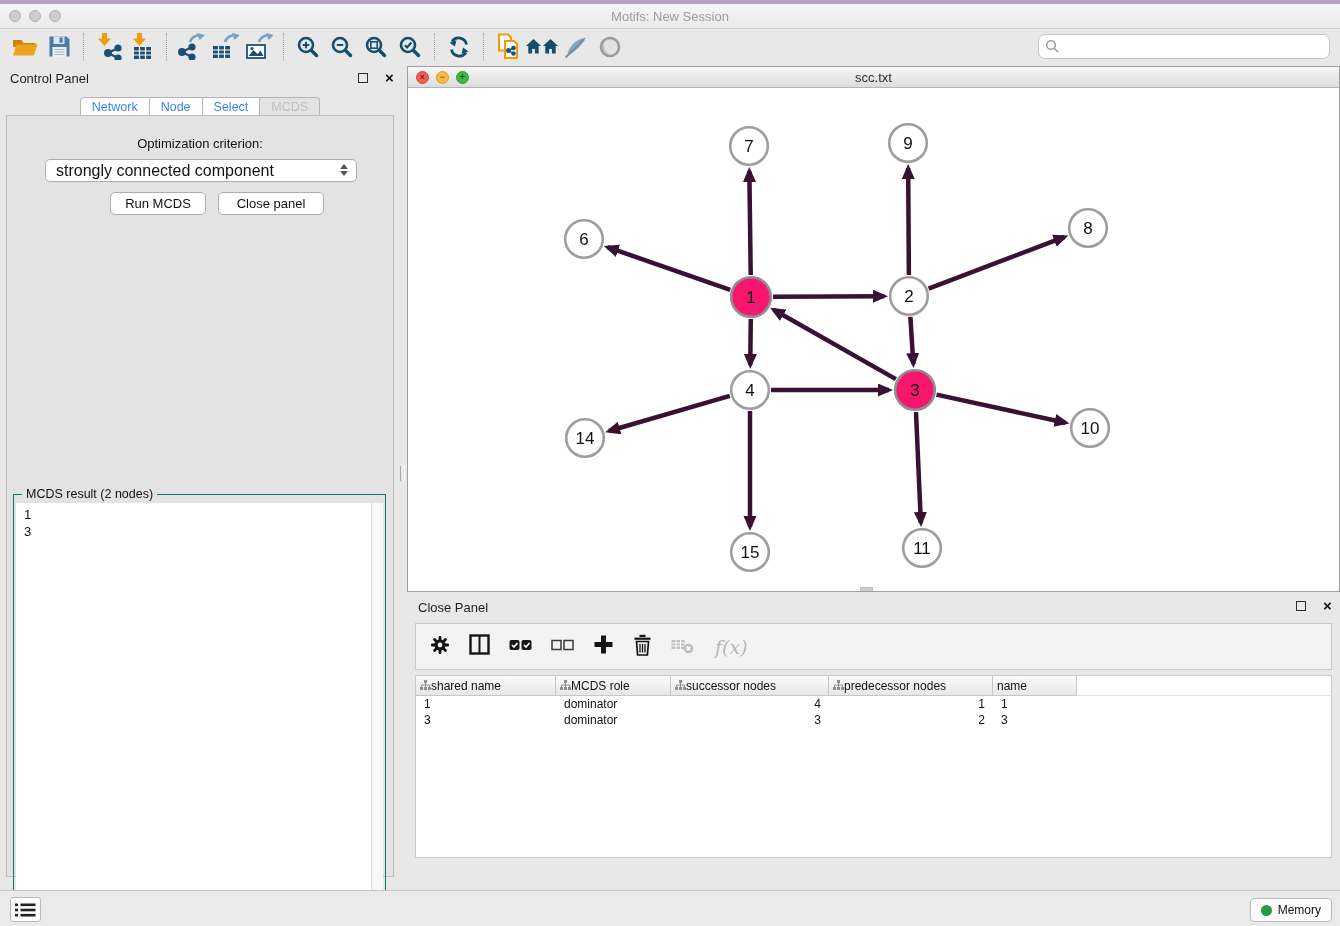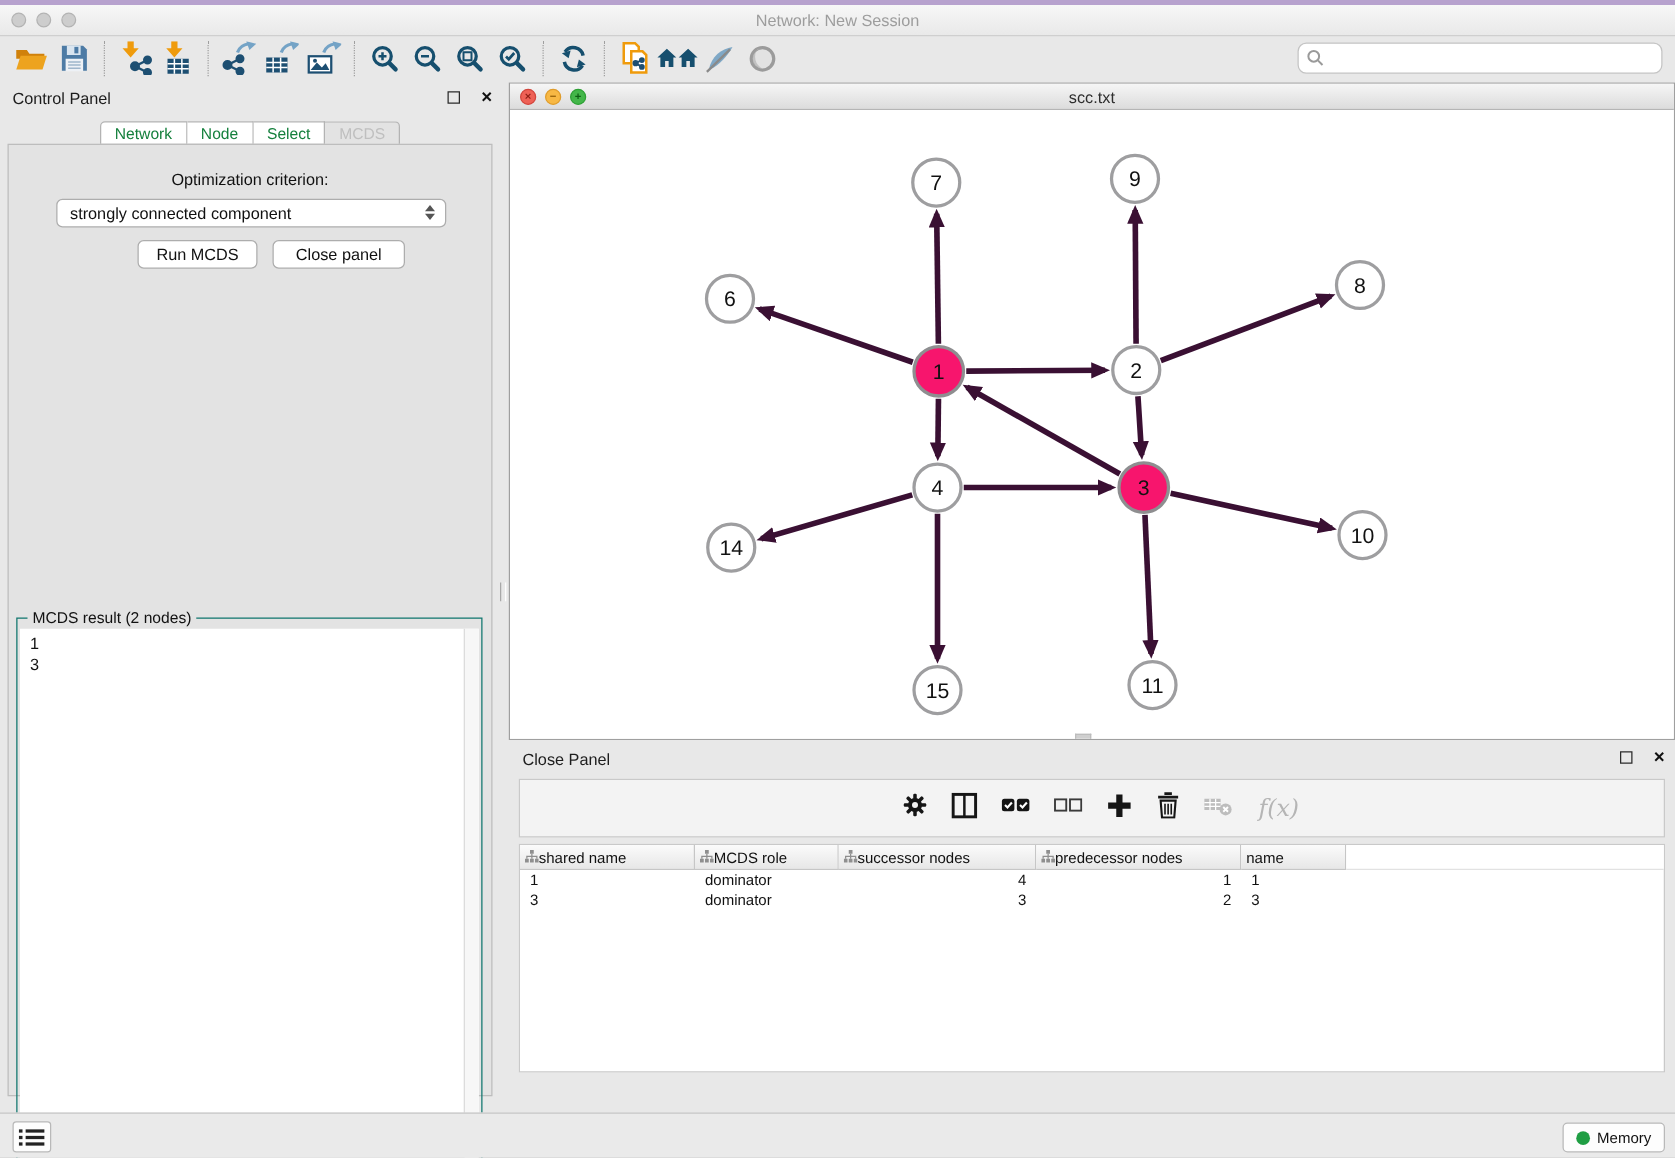--- a/index.html
+++ b/index.html
@@ -34,33 +34,33 @@
 
   
   .cp-title{left:10px;top:71px;font-size:13px;color:#1d1d1d;}
   .panel-ctl{display:flex;gap:17px;align-items:center;}
   .float-icon{width:10px;height:10px;border:1.6px solid #2b2b2b;display:inline-block;}
   .close-icon{font-size:15px;font-weight:800;color:#111;line-height:10px;}
   .cp-controls{left:358px;top:73px;}
   .tp-controls{left:1296px;top:601px;}
 
   .cp-tabs{left:6px;top:97px;width:388px;display:flex;justify-content:center;}
-  .tab{height:19px;line-height:18px;padding:0 11px;font-size:12.5px;color:#15803d;
+  .tab{height:19px;line-height:18px;padding:0 11px;font-size:12.5px;color:#3b82f6;
        background:#fff;border:1px solid #b3b3b3;border-left-width:0;}
   .tab:first-child{border-left-width:1px;border-radius:4px 0 0 0;}
   .tab:last-child{border-radius:0 4px 0 0;}
   .tab.sel{background:#e3e3e3;color:#bfbfbf;border-bottom-color:#e3e3e3;}
 
   .panel-box{left:6px;top:115px;width:388px;height:762px;background:#e3e3e3;
        border:1px solid #bdbdbd;}
   .opt-label{position:absolute;left:0;top:20px;width:100%;text-align:center;
        font-size:13px;color:#111;}
   .dropdown{position:absolute;left:38px;top:43px;width:312px;height:23px;
        background:#fff;border:1px solid #adadad;border-radius:5px;
-       font-size:13px;color:#111;line-height:21px;padding-left:10px;}
+       font-size:16px;color:#111;line-height:21px;padding-left:10px;}
   .chevrons{position:absolute;right:8px;top:4px;display:flex;flex-direction:column;gap:2px;}
   .chev-up{width:0;height:0;border-left:4px solid transparent;border-right:4px solid transparent;
        border-bottom:5px solid #555;}
   .chev-dn{width:0;height:0;border-left:4px solid transparent;border-right:4px solid transparent;
        border-top:5px solid #555;}
   .btn{position:absolute;height:23px;background:#fff;border:1px solid #adadad;
        border-radius:5px;font-size:13px;color:#111;text-align:center;line-height:21px;margin-left:15px;}
   .btn-run{left:88px;top:76px;width:96px;}
   .btn-close{left:196px;top:76px;width:106px;}
 
@@ -89,21 +89,21 @@
   .tl-zoom{background:#43b649;border:1px solid #2da034;color:#0d5f13;}
   .net-title{position:absolute;left:0;right:0;top:3px;text-align:center;
        font-size:13px;color:#2e2e2e;}
   .net-canvas{position:relative;width:931px;height:503px;background:#fff;}
   .resize-nub{position:absolute;left:452px;bottom:0;width:13px;height:4px;
        background:#cfcfcf;border:1px solid #bdbdbd;border-bottom:none;}
 
   
   .tp-title{left:418px;top:600px;font-size:13px;color:#1d1d1d;}
   .tp-toolbar{left:415px;top:623px;width:917px;height:47px;background:#f3f3f3;
-       border:1px solid #c9c9c9;display:flex;align-items:center;padding-left:14px;gap:19px;justify-content:center;}
+       border:1px solid #c9c9c9;display:flex;align-items:center;padding-left:14px;gap:19px;}
   .fx-label{font-family:"DejaVu Serif",serif;font-style:italic;font-size:19px;
        color:#b5b5b5;margin-left:2px;}
   .tbl-box{left:415px;top:675px;width:917px;height:183px;background:#fff;
        border:1px solid #c9c9c9;}
   .tbl-header{display:flex;height:20px;}
   .th{display:flex;align-items:center;background:linear-gradient(#fbfbfb,#e7e7e7);
        border-right:1px solid #c6c6c6;border-bottom:1px solid #c6c6c6;
        font-size:12px;color:#111;padding:0 4px;}
   .th .th-label{flex:1;}
   .th-filler{flex:1;background:#fff;border-bottom:1px solid #e2e2e2;}
@@ -133,21 +133,21 @@
 
 <div id="app">
 
   <div class="abs accent"></div>
   <div class="abs titlebar">
     <div class="traffic-inactive">
       <div class="dot"></div>
       <div class="dot"></div>
       <div class="dot"></div>
     </div>
-    <div class="win-title">Network: New Session</div>
+    <div class="win-title">Motifs: New Session</div>
   </div>
 
   <div class="abs toolbar">
     <div class="tb-icon">
       <svg width="26" height="21" viewBox="0 0 26 21">
         <path d="M1 4 h8.5 l2 3 h12 v4 H1z" fill="#d0810b"></path>
         <path d="M1 19.5 L4.5 8.5 h21 L22 19.5z" fill="#eda31e"></path>
       </svg>
     </div>
     <div class="tb-icon">

